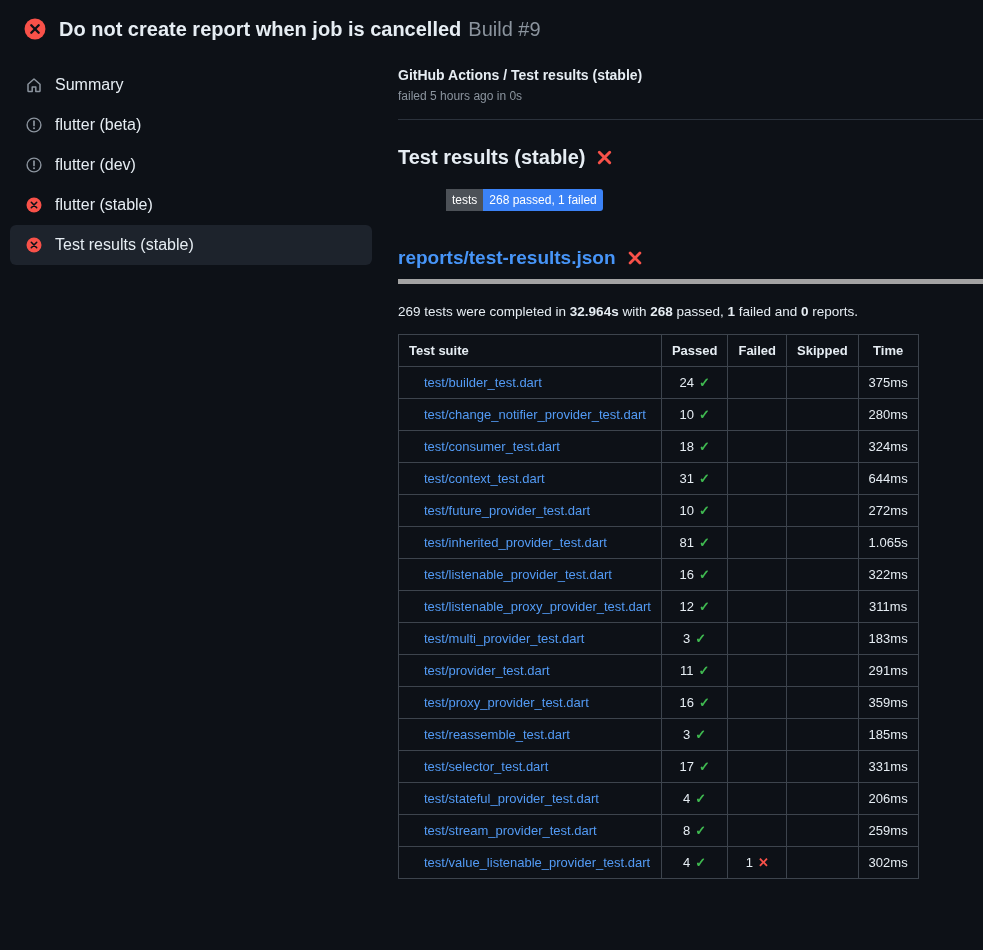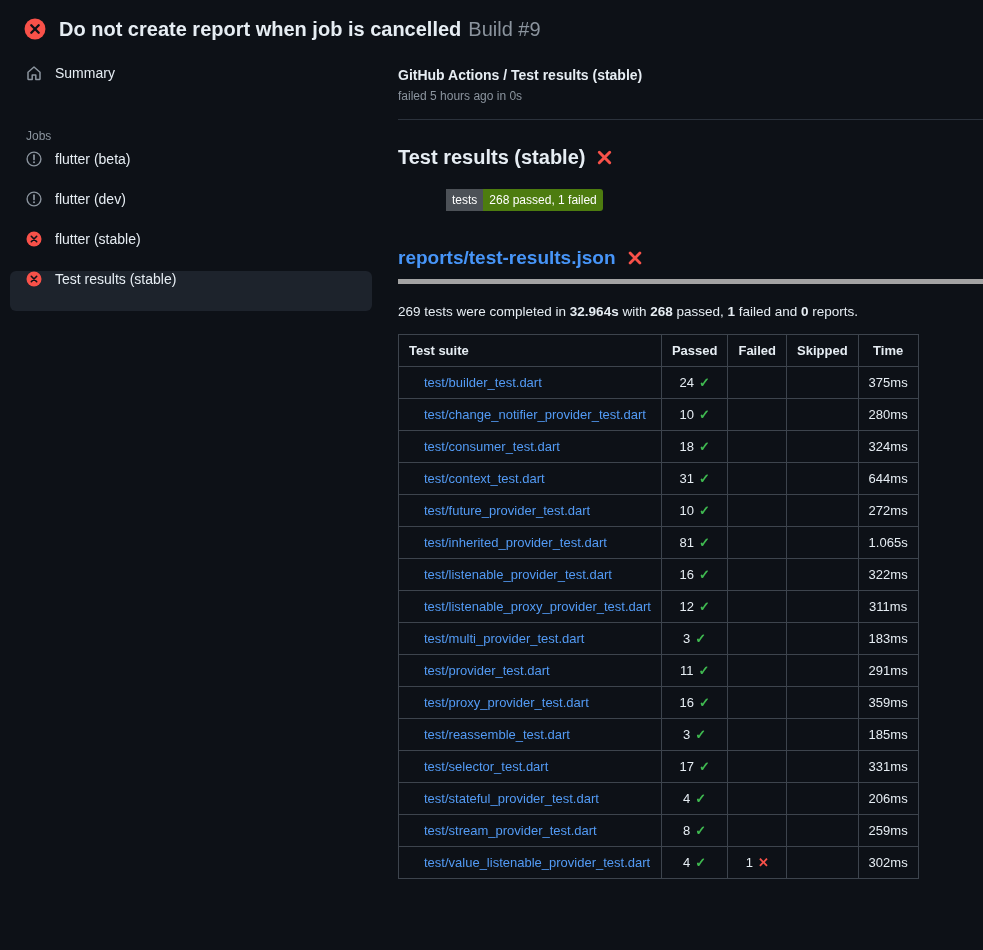--- a/index.html
+++ b/index.html
@@ -5,36 +5,36 @@
   * { margin:0; padding:0; box-sizing:border-box; }
   html,body { width:983px; height:950px; }
   body { background:#0d1117; color:#e6edf3; font-family:"Liberation Sans",sans-serif; overflow:hidden; }
 
   .run-header { display:flex; align-items:center; gap:13px; padding:17px 24px 12px 24px; }
   .run-header h1 { font-size:20px; font-weight:700; line-height:1.2; }
   .run-header .build { color:#8b949e; font-weight:400; margin-left:7px; }
 
   .layout { display:flex; align-items:flex-start; }
   .sidebar { flex:0 0 398px; padding:12px 26px 0 10px; }
-  .side-item { display:flex; align-items:flex-start; gap:13px; height:40px; padding:0 16px; border-radius:6px; font-size:14px; cursor:pointer; }
+  .side-item { display:flex; align-items:center; gap:13px; height:40px; padding:0 16px; border-radius:6px; font-size:16px; cursor:pointer; }
   .side-item.selected { background:#1d232c; }
   .jobs-label { color:#8b949e; font-size:12px; margin:24px 0 8px 16px; }
   .icon { display:inline-flex; flex:0 0 auto; }
   .icon svg { display:block; }
 
   .content { flex:1 1 auto; padding:14px 0 0 0; }
   .breadcrumb { font-size:14px; font-weight:700; }
   .status-line { margin-top:6px; color:#8b949e; font-size:12px; }
   .divider { border:none; border-top:1px solid #2b323c; margin-top:16px; }
 
   .section-title { display:flex; align-items:center; gap:11px; margin-top:26px; font-size:20px; font-weight:700; }
 
   .badge { display:inline-flex; margin-top:20px; font-size:12px; line-height:1; border-radius:3px; overflow:hidden; color:#ffffff;padding-left:48px; }
   .badge-label { background:#4c5157; padding:5px 6px; }
-  .badge-value { background:#4d7c0f; padding:5px 6px; }
+  .badge-value { background:#3b82f6; padding:5px 6px; }
 
   .report-title { display:flex; align-items:center; gap:11px; margin-top:36px; padding-bottom:10px; border-bottom:5px solid #a3a3a3; font-size:19px; font-weight:700; }
   .report-title a { color:#4795f8; text-decoration:none; }
 
   .summary-line { margin-top:20px; font-size:13.5px; }
   .summary-line .bold { font-weight:700; }
 
   table { margin-top:15px; width:473px; border-collapse:collapse; font-size:13px; }
   th,td { border:1px solid #3d444d; padding:8px 10px; }
   th { font-weight:700; text-align:center; white-space:nowrap; }
@@ -63,21 +63,20 @@
   <div class="layout">
     <aside class="sidebar">
       <div class="side-item">
         <span class="icon">
           <svg width="16" height="16" viewBox="0 0 16 16" fill="none" stroke="#8b949e" stroke-width="1.5">
               <path d="M2 7.3L8 2l6 5.3V14a.4.4 0 0 1-.4.4H9.8V10H6.2v4.4H2.4A.4.4 0 0 1 2 14z" stroke-linejoin="round"></path>
             </svg>
         </span>
         <span>Summary</span>
       </div>
-      <div class="jobs-label">Jobs</div>
       <nav id="jobs-list">
           <div class="side-item">
             <span class="icon">
               <svg width="16" height="16" viewBox="0 0 16 16">
                 <circle cx="8" cy="8" r="6.9" fill="none" stroke="#8b949e" stroke-width="1.4"></circle>
                 <path d="M8 4.2v4.3" stroke="#8b949e" stroke-width="1.7" stroke-linecap="round"></path>
                 <circle cx="8" cy="11.2" r="1" fill="#8b949e"></circle>
               </svg>
             </span>
             <span>flutter (beta)</span>

